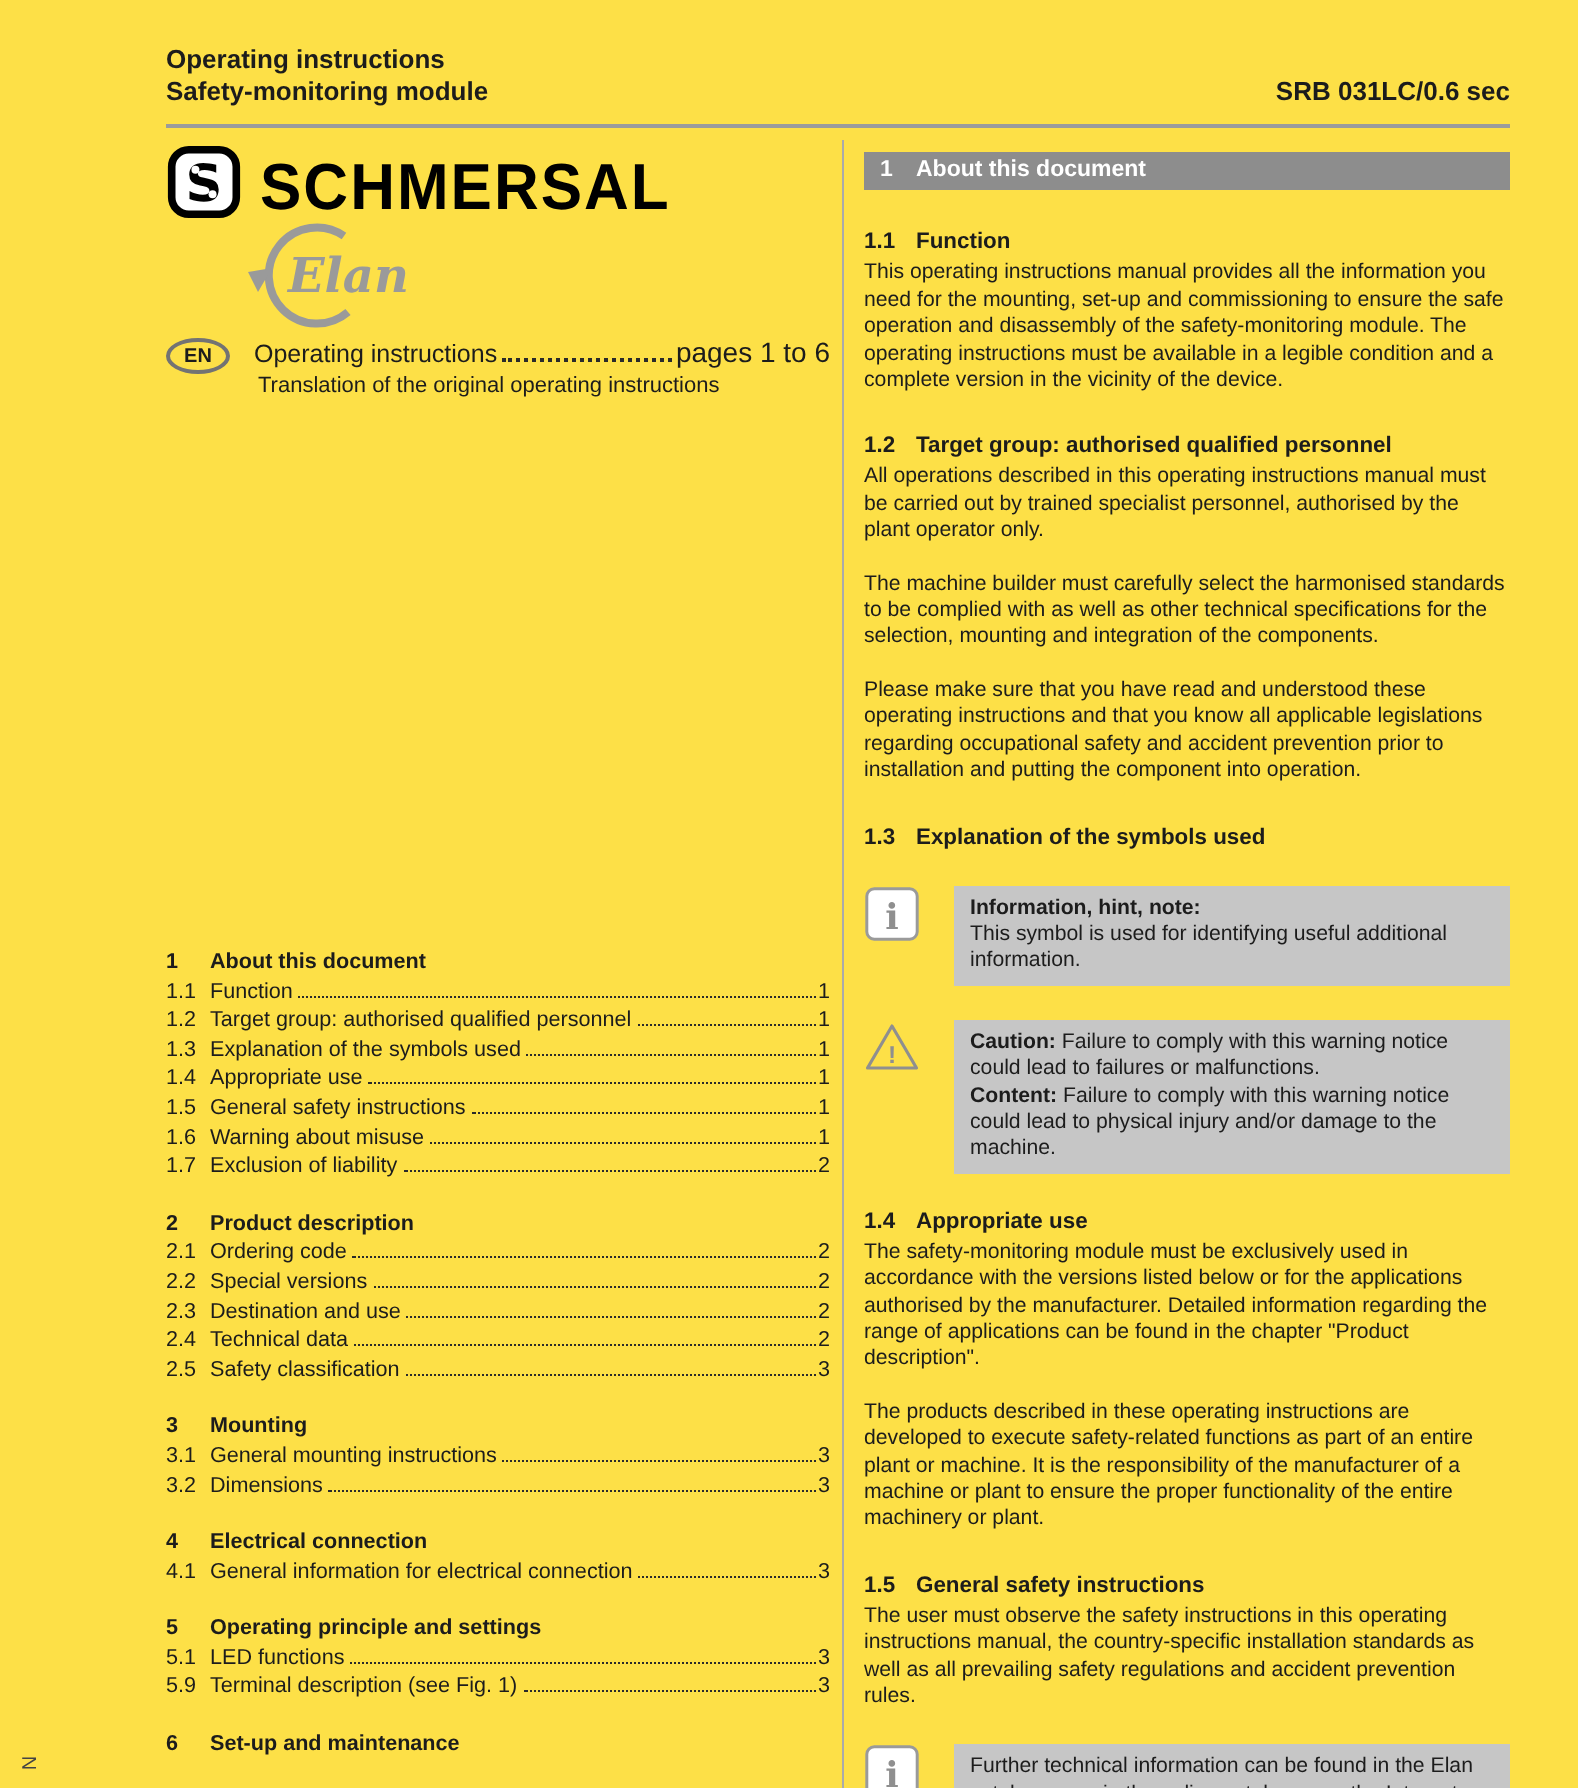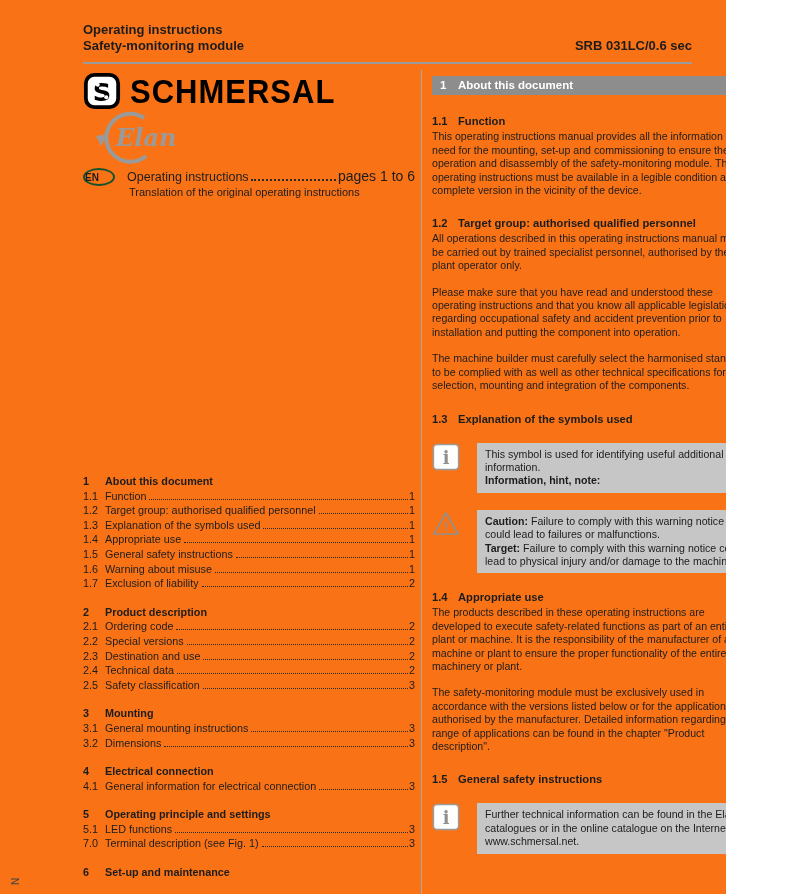--- a/index.html
+++ b/index.html
@@ -1,41 +1,41 @@
 <!DOCTYPE html>
 <html><head>
 <meta charset="utf-8">
 <style>
   * { box-sizing: border-box; }
   html, body { margin: 0; padding: 0; background: #ffffff; }
   .page {
     position: relative;
-    width: 726px; height: 894px;
-    background: #f97316;
+    width: 789px; height: 894px;
+    background: #fde047;
     font-family: "Liberation Sans", sans-serif;
     color: #1c1c1c;
     overflow: hidden;
   }
 
   
   .doc-header { position: absolute; left: 83px; right: 34px; top: 22px; }
   .doc-header .titles { float: left; font-weight: bold; font-size: 13px; line-height: 16px; }
   .doc-header .product { float: right; font-weight: bold; font-size: 13px; margin-top: 16px; }
   .header-rule { position: absolute; left: 83px; right: 34px; top: 62px; height: 2px; background: #9b9b9b; }
   .col-divider { position: absolute; left: 421px; top: 70px; bottom: 0; width: 1px; background: #aaaaaa; }
 
   
   .logo-row { position: absolute; left: 83px; top: 72px; display: flex; align-items: center; }
   .logo-text { font-size: 31px; font-weight: bold; letter-spacing: 1px; margin-left: 9px; transform: scaleY(1.05); color:#000; }
-  .elan-logo { position: absolute; left: 92px; top: 108px; text-align: center; }
+  .elan-logo { position: absolute; left: 120px; top: 108px; text-align: center; }
   .lang-block { position: absolute; left: 83px; top: 168px; width: 332px; }
   .lang-line1 { display: flex; align-items: baseline; }
   .en-badge {
-    display: inline-block; border: 2px solid #14532d; border-radius: 50%;
-    min-width: 32px; height: 18px; line-height: 15px; text-align: left;
+    display: inline-block; border: 2px solid #737373; border-radius: 50%;
+    min-width: 32px; height: 18px; line-height: 15px; text-align: center;
     font-size: 10px; font-weight: bold; margin-right: 12px; flex: 0 0 auto;
   }
   .lang-label { font-size: 12.5px; }
   .lang-leader { flex: 1; border-bottom: 2px dotted #2a2a2a; margin: 0 2px 3px 2px; min-width: 20px; }
   .lang-pages { font-size: 14px; }
   .lang-note { font-size: 11px; margin-left: 46px; margin-top: 0; }
 
   
   .gray-bar {
     background: #8d8d8d; color: #ffffff; font-weight: bold; font-size: 11.5px;
@@ -241,21 +241,21 @@
           <span class="toc-num">5</span>
           <span>Operating principle and settings</span>
         </div>
         <div class="toc-row">
             <span class="toc-num">5.1</span>
             <span>LED functions</span>
             <span class="toc-leader"></span>
             <span class="toc-page">3</span>
           </div>
         <div class="toc-row">
-            <span class="toc-num">7.0</span>
+            <span class="toc-num">5.9</span>
             <span>Terminal description (see Fig. 1)</span>
             <span class="toc-leader"></span>
             <span class="toc-page">3</span>
           </div>
       </div>
 
       <div class="toc-chapter">
         <div class="chapter-title">
           <span class="toc-num">6</span>
           <span>Set-up and maintenance</span>
@@ -277,65 +277,66 @@
       <span class="h-num">1.1</span>
       <span>Function</span>
     </div>
     <p>This operating instructions manual provides all the information you need for the mounting, set-up and commissioning to ensure the safe operation and disassembly of the safety-monitoring module. The operating instructions must be available in a legible condition and a complete version in the vicinity of the device.</p>
 
     <div class="sub-heading">
       <span class="h-num">1.2</span>
       <span>Target group: authorised qualified personnel</span>
     </div>
     <p>All operations described in this operating instructions manual must be carried out by trained specialist personnel, authorised by the plant operator only.</p>
+    <p>The machine builder must carefully select the harmonised standards to be complied with as well as other technical specifications for the selection, mounting and integration of the components.</p>
     <p>Please make sure that you have read and understood these operating instructions and that you know all applicable legislations regarding occupational safety and accident prevention prior to installation and putting the component into operation.</p>
-    <p>The machine builder must carefully select the harmonised standards to be complied with as well as other technical specifications for the selection, mounting and integration of the components.</p>
 
     <div class="sub-heading">
       <span class="h-num">1.3</span>
       <span>Explanation of the symbols used</span>
     </div>
 
     <div class="info-row">
       <span class="info-icon-wrap">
         <svg width="28" height="28" viewBox="0 0 30 30">
           <rect x="1.5" y="1.5" width="27" height="27" rx="4" fill="#ffffff" stroke="#9a9a9a" stroke-width="1.6"></rect>
           <text x="15" y="23" text-anchor="middle" font-family="DejaVu Serif, serif" font-weight="bold" font-size="19" fill="#8f8f8f">i</text>
         </svg>
       </span>
       <div class="info-box">
+        <div><b>Information, hint, note:</b></div>
         <div>This symbol is used for identifying useful additional information.</div>
-        <div><b>Information, hint, note:</b></div>
       </div>
     </div>
 
     <div class="info-row">
       <span class="info-icon-wrap">
         <svg width="28" height="27" viewBox="0 0 32 30">
           <path d="M16 3 L30 27 L2 27 Z" fill="none" stroke="#8f8f8f" stroke-width="1.8" stroke-linejoin="round"></path>
           <text x="16" y="24" text-anchor="middle" font-family="Liberation Sans, sans-serif" font-weight="bold" font-size="14" fill="#8f8f8f">!</text>
         </svg>
       </span>
       <div class="info-box">
         <div><b>Caution:</b> <span>Failure to comply with this warning notice could lead to failures or malfunctions.</span></div>
-        <div><b>Target:</b> <span>Failure to comply with this warning notice could lead to physical injury and/or damage to the machine.</span></div>
+        <div><b>Content:</b> <span>Failure to comply with this warning notice could lead to physical injury and/or damage to the machine.</span></div>
       </div>
     </div>
 
     <div class="sub-heading" style="margin-top:13px;">
       <span class="h-num">1.4</span>
       <span>Appropriate use</span>
     </div>
+    <p>The safety-monitoring module must be exclusively used in accordance with the versions listed below or for the applications authorised by the manufacturer. Detailed information regarding the range of applications can be found in the chapter "Product description".</p>
     <p>The products described in these operating instructions are developed to execute safety-related functions as part of an entire plant or machine. It is the responsibility of the manufacturer of a machine or plant to ensure the proper functionality of the entire machinery or plant.</p>
-    <p>The safety-monitoring module must be exclusively used in accordance with the versions listed below or for the applications authorised by the manufacturer. Detailed information regarding the range of applications can be found in the chapter "Product description".</p>
 
     <div class="sub-heading">
       <span class="h-num">1.5</span>
       <span>General safety instructions</span>
     </div>
+    <p>The user must observe the safety instructions in this operating instructions manual, the country-specific installation standards as well as all prevailing safety regulations and accident prevention rules.</p>
 
     <div class="info-row">
       <span class="info-icon-wrap">
         <svg width="28" height="28" viewBox="0 0 30 30">
           <rect x="1.5" y="1.5" width="27" height="27" rx="4" fill="#ffffff" stroke="#9a9a9a" stroke-width="1.6"></rect>
           <text x="15" y="23" text-anchor="middle" font-family="DejaVu Serif, serif" font-weight="bold" font-size="19" fill="#8f8f8f">i</text>
         </svg>
       </span>
       <div class="info-box">
         <div>Further technical information can be found in the Elan catalogues or in the online catalogue on the Internet: www.schmersal.net.</div>

